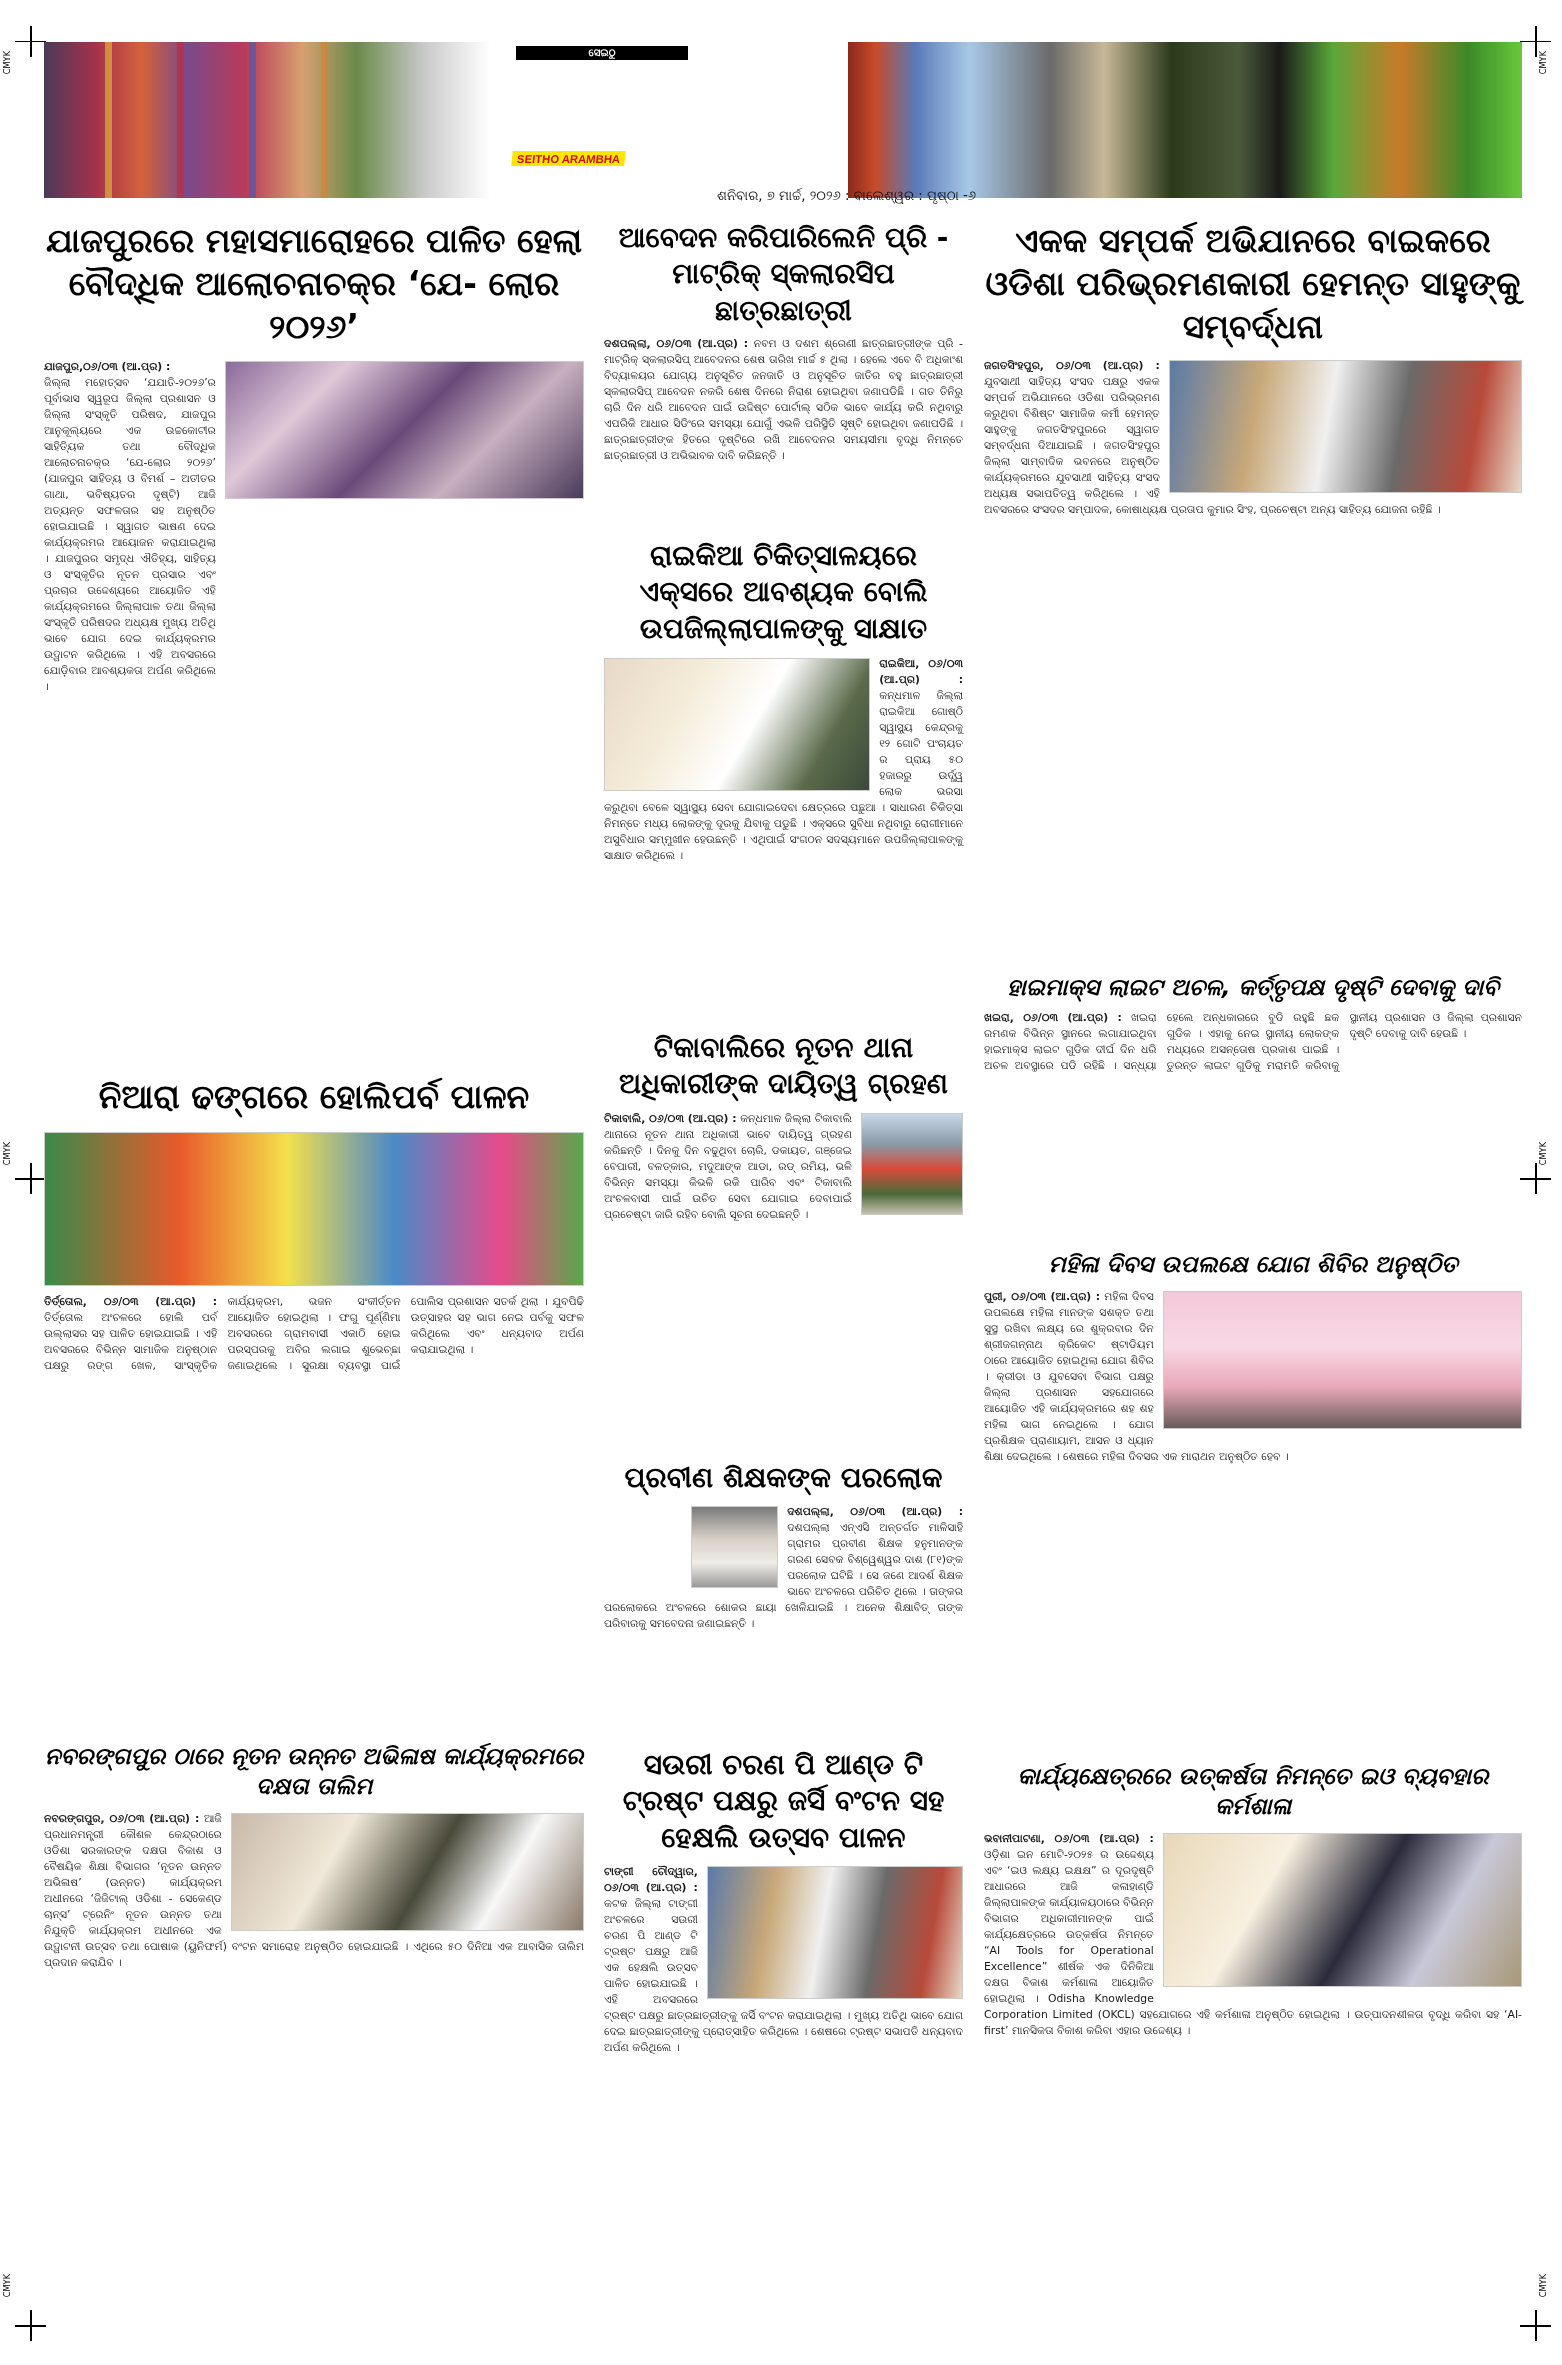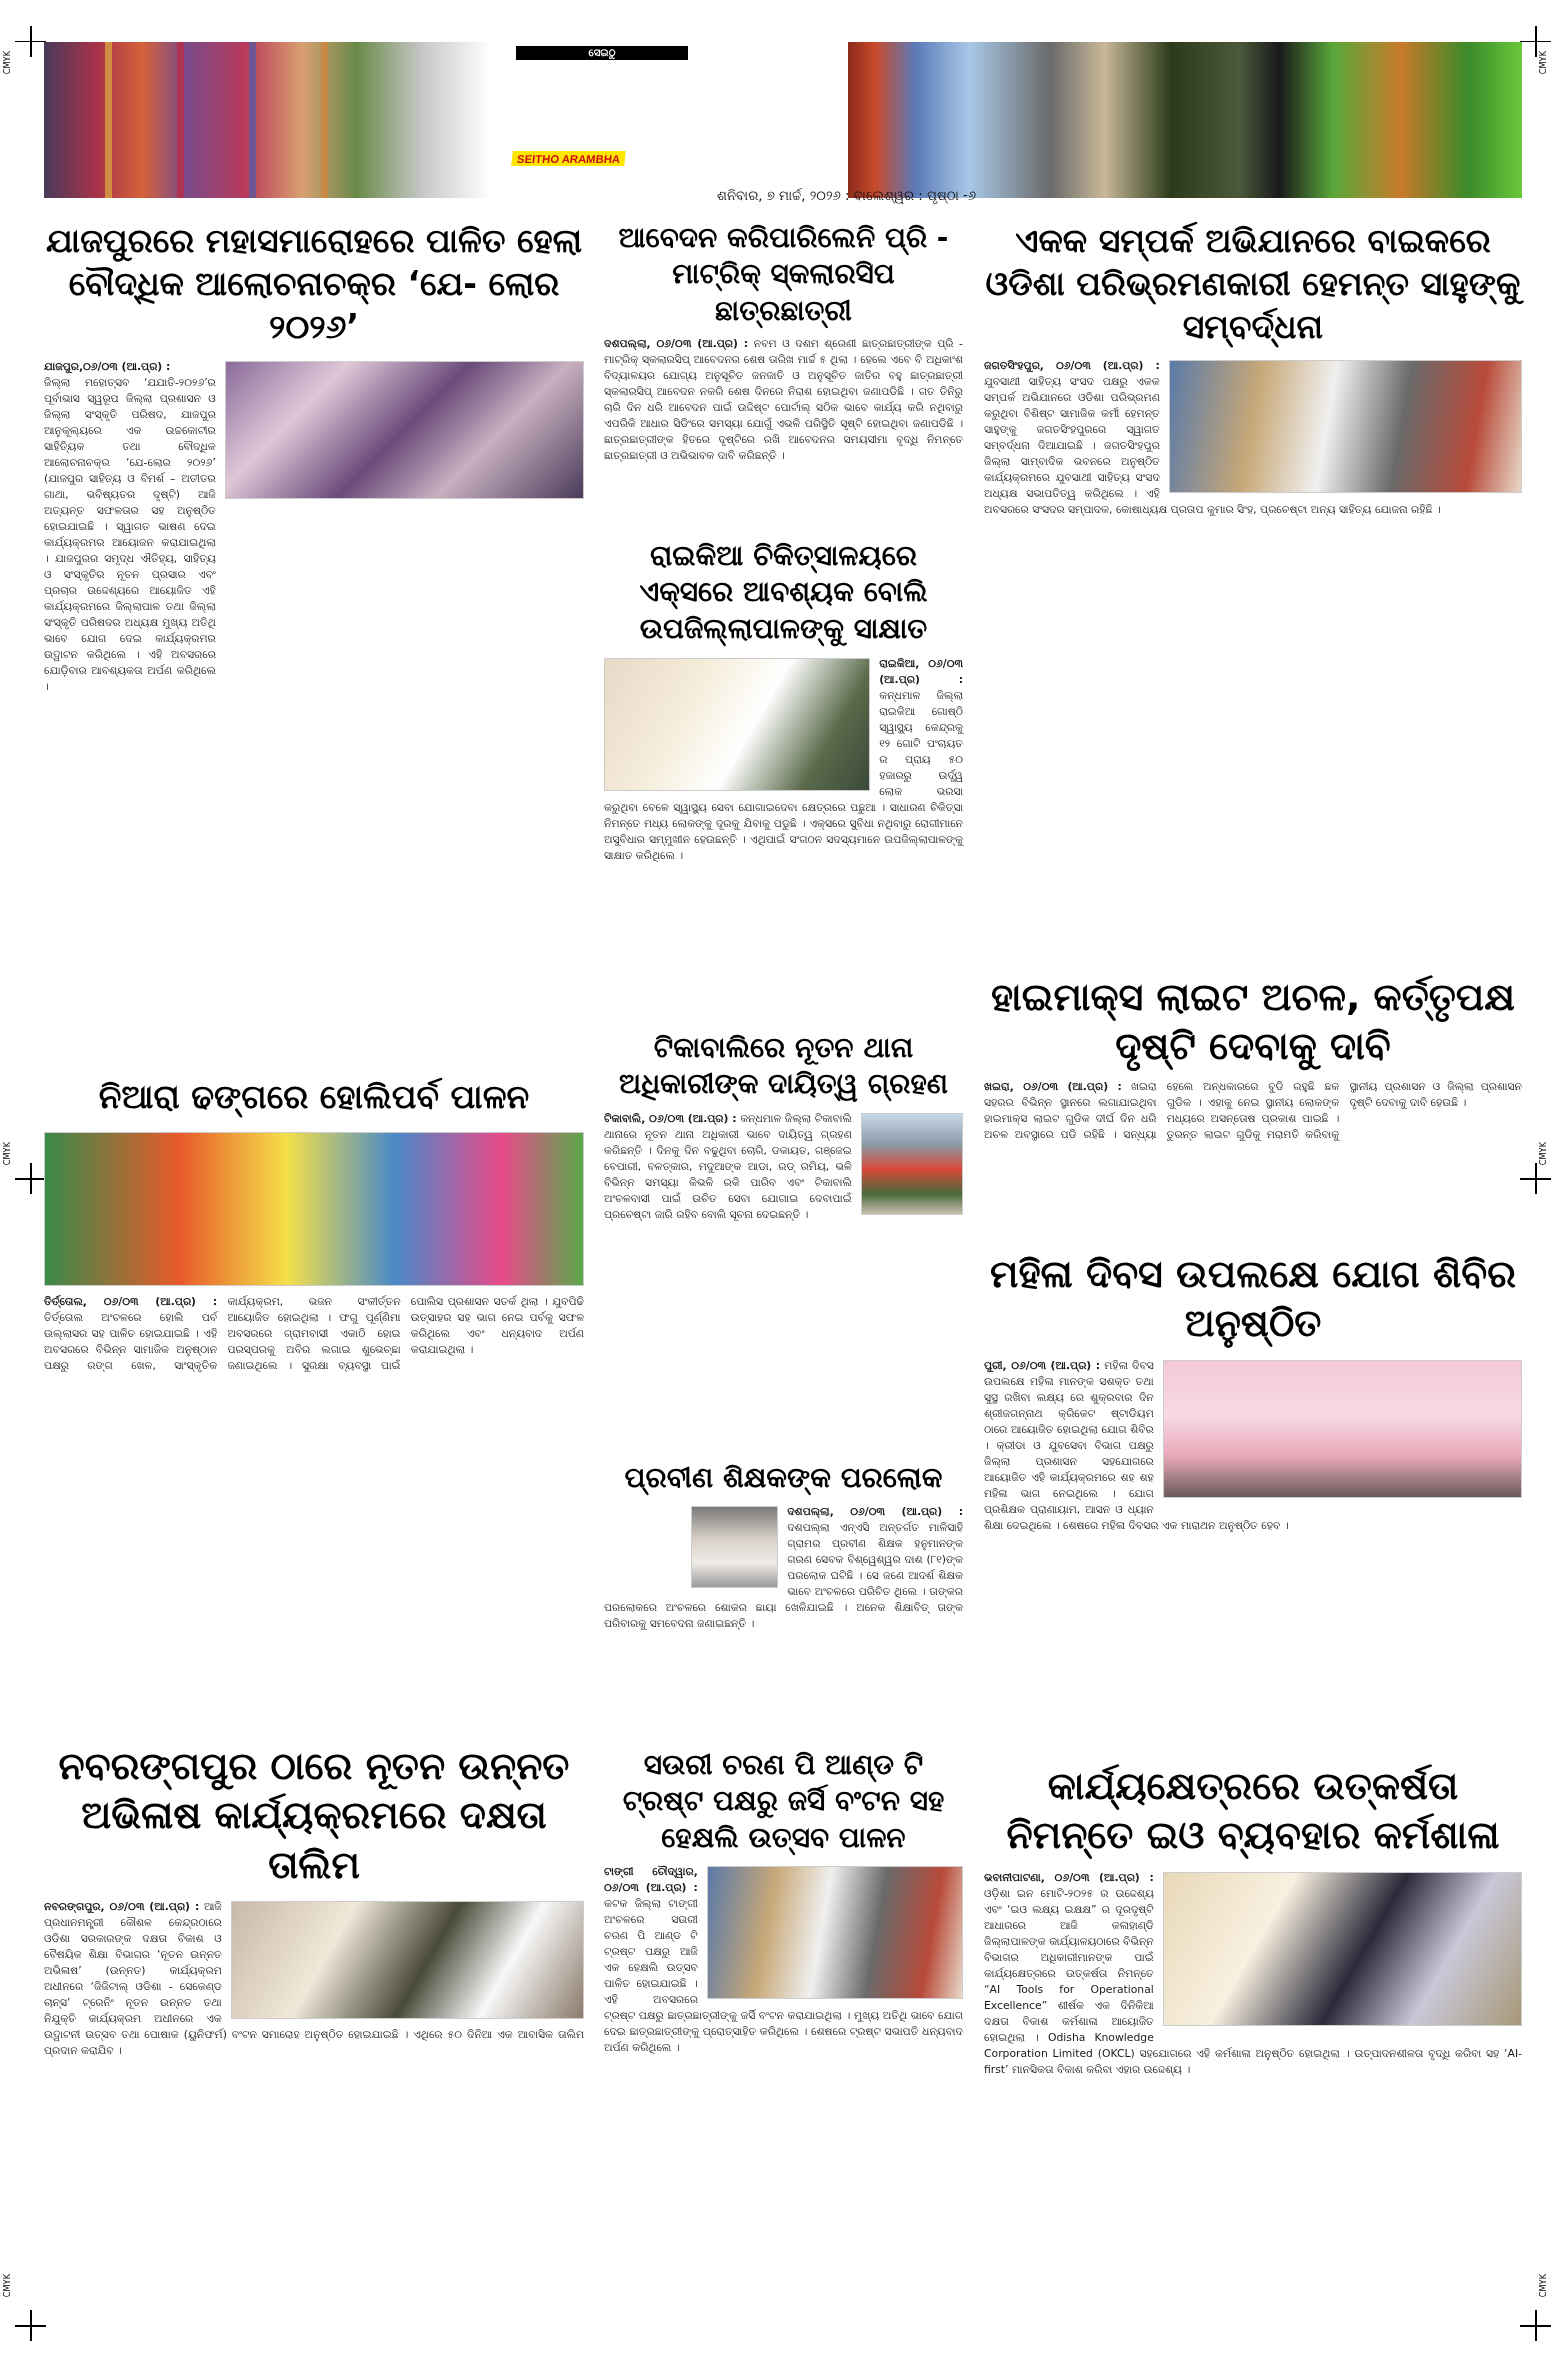--- a/index.html
+++ b/index.html
@@ -20,21 +20,21 @@
   .mh-photo-right { position: absolute; left: 804px; top: 0; width: 674px; height: 156px;
     background: linear-gradient(90deg, #8a2a1a 0%, #c84a2a 4%, #5a7ab8 10%, #a8c8e8 18%, #6a6a6a 30%, #c8b898 38%, #2a3a1a 48%, #4a5a3a 58%, #1a1a1a 64%, #5aa83a 72%, #c87a2a 82%, #3a8a2a 92%, #6ac83a 100%); }
   .logo-box { position: absolute; left: 466px; top: 0; width: 282px; height: 159px; background: #fff; }
   .logo-tag { position: absolute; left: 6.1px; top: 4.1px; width: 172px; height: 14.3px; background: #000; color: #fff; font-size: 10.2px; font-weight: bold; text-align: center; line-height: 14.3px; }
   .logo-main { position: absolute; left: 5.1px; top: 19.5px; font-size: 76px; font-weight: bold; line-height: 87px; letter-spacing: -2px; color: #000; font-family: "DejaVu Sans", sans-serif; }
   .logo-en { position: absolute; left: 2px; top: 109px; background: #ffe600; color: #d01010; font-size: 11.3px; font-weight: bold; padding: 1.5px 5.1px; font-family: "Liberation Sans", sans-serif; transform: skewX(-6deg); }
   .dateline { position: absolute; left: 469px; top: 134px; font-size: 13.3px; color: #111; white-space: nowrap; }
 
   .headline { font-weight: bold; text-align: center; color: #000000; line-height: 1.3; font-family: "DejaVu Sans", sans-serif; }
   .h-xl { font-size: 33px; }
-  .h-lg { font-size: 38px; }
+  .h-lg { font-size: 23px; font-style: italic; }
   .h-md { font-size: 28px; }
 
   .body { font-size: 10.8px; line-height: 16px; text-align: justify; color: #1a1a1a; }
   .cols2 { column-count: 2; column-gap: 11.3px; }
   .cols3 { column-count: 3; column-gap: 10.2px; }
 
   .photo { display: block; border: 0.5px solid #ccc; }
   .ph-a { background: linear-gradient(135deg, #8a6a9a 0%, #e0c8d8 25%, #6a4a7a 50%, #c8b0c0 70%, #4a3a5a 100%); }
   .ph-b { background: linear-gradient(120deg, #e8d8c8 0%, #f4ecd8 30%, #ffffff 55%, #5a6a4a 80%, #3a4a3a 100%); }
   .ph-c { background: linear-gradient(100deg, #5a7aa8 0%, #c8a878 25%, #f0f0f0 45%, #6a6a6a 65%, #b84a3a 85%, #e8d8c8 100%); }
@@ -149,21 +149,21 @@
   <h2 class="headline h-xl">ଏକକ ସମ୍ପର୍କ ଅଭିଯାନରେ ବାଇକରେ ଓଡିଶା ପରିଭ୍ରମଣକାରୀ ହେମନ୍ତ ସାହୁଙ୍କୁ ସମ୍ବର୍ଦ୍ଧନା</h2>
   <div class="body" style="margin-top:9.2px;">
     <div class="photo ph-c float-r" style="width:353px;height:133px;"></div>
     <p><span style="font-weight:bold;">ଜଗତସିଂହପୁର, ୦୬/୦୩ (ଆ.ପ୍ର) :</span> <span>ଯୁବସାଥୀ ସାହିତ୍ୟ ସଂସଦ ପକ୍ଷରୁ ଏକକ ସମ୍ପର୍କ ଅଭିଯାନରେ ଓଡିଶା ପରିଭ୍ରମଣ କରୁଥିବା ବିଶିଷ୍ଟ ସାମାଜିକ କର୍ମୀ ହେମନ୍ତ ସାହୁଙ୍କୁ ଜଗତସିଂହପୁରରେ ସ୍ୱାଗତ ସମ୍ବର୍ଦ୍ଧନା ଦିଆଯାଇଛି । ଜଗତସିଂହପୁର ଜିଲ୍ଲା ସାମ୍ବାଦିକ ଭବନରେ ଅନୁଷ୍ଠିତ କାର୍ଯ୍ୟକ୍ରମରେ ଯୁବସାଥୀ ସାହିତ୍ୟ ସଂସଦ ଅଧ୍ୟକ୍ଷ ସଭାପତିତ୍ୱ କରିଥିଲେ । ଏହି ଅବସରରେ ସଂସଦର ସମ୍ପାଦକ, କୋଷାଧ୍ୟକ୍ଷ ପ୍ରତାପ କୁମାର ସିଂହ, ପ୍ରଚେଷ୍ଟା ଅନ୍ୟ ସାହିତ୍ୟ ଯୋଜନା ରହିଛି ।</span></p>
   </div>
 </section>
 
 <section class="section" style="left:984px;top:973px;width:538px;">
   <h2 class="headline h-lg">ହାଇମାକ୍ସ ଲାଇଟ ଅଚଳ, କର୍ତ୍ତୃପକ୍ଷ ଦୃଷ୍ଟି ଦେବାକୁ ଦାବି</h2>
   <div class="body cols3" style="margin-top:7.2px;">
-    <p><span style="font-weight:bold;">ଖଇରା, ୦୬/୦୩ (ଆ.ପ୍ର) :</span> <span>ଖଇରା ସହରର ବିଭିନ୍ନ ସ୍ଥାନରେ ଲଗାଯାଇଥିବା ହାଇମାକ୍ସ ଲାଇଟ ଗୁଡିକ ଦୀର୍ଘ ଦିନ ଧରି ଅଚଳ ଅବସ୍ଥାରେ ପଡି ରହିଛି । ସନ୍ଧ୍ୟା ହେଲେ ଅନ୍ଧକାରରେ ବୁଡି ରହୁଛି ଛକ ଗୁଡିକ । ଏହାକୁ ନେଇ ସ୍ଥାନୀୟ ଲୋକଙ୍କ ମଧ୍ୟରେ ଅସନ୍ତୋଷ ପ୍ରକାଶ ପାଇଛି । ତୁରନ୍ତ ଲାଇଟ ଗୁଡିକୁ ମରାମତି କରିବାକୁ ସ୍ଥାନୀୟ ପ୍ରଶାସନ ଓ ଜିଲ୍ଲା ପ୍ରଶାସନ ଦୃଷ୍ଟି ଦେବାକୁ ଦାବି ହେଉଛି ।</span></p>
+    <p><span style="font-weight:bold;">ଖଇରା, ୦୬/୦୩ (ଆ.ପ୍ର) :</span> <span>ଖଇରା ରମଣକ ବିଭିନ୍ନ ସ୍ଥାନରେ ଲଗାଯାଇଥିବା ହାଇମାକ୍ସ ଲାଇଟ ଗୁଡିକ ଦୀର୍ଘ ଦିନ ଧରି ଅଚଳ ଅବସ୍ଥାରେ ପଡି ରହିଛି । ସନ୍ଧ୍ୟା ହେଲେ ଅନ୍ଧକାରରେ ବୁଡି ରହୁଛି ଛକ ଗୁଡିକ । ଏହାକୁ ନେଇ ସ୍ଥାନୀୟ ଲୋକଙ୍କ ମଧ୍ୟରେ ଅସନ୍ତୋଷ ପ୍ରକାଶ ପାଇଛି । ତୁରନ୍ତ ଲାଇଟ ଗୁଡିକୁ ମରାମତି କରିବାକୁ ସ୍ଥାନୀୟ ପ୍ରଶାସନ ଓ ଜିଲ୍ଲା ପ୍ରଶାସନ ଦୃଷ୍ଟି ଦେବାକୁ ଦାବି ହେଉଛି ।</span></p>
   </div>
 </section>
 
 <section class="section" style="left:984px;top:1250px;width:538px;">
   <h2 class="headline h-lg">ମହିଳା ଦିବସ ଉପଲକ୍ଷେ ଯୋଗ ଶିବିର ଅନୁଷ୍ଠିତ</h2>
   <div class="body" style="margin-top:9.2px;">
     <div class="photo ph-e float-r" style="width:359px;height:138px;"></div>
     <p><span style="font-weight:bold;">ପୁରୀ, ୦୬/୦୩ (ଆ.ପ୍ର) :</span> <span>ମହିଳା ଦିବସ ଉପଲକ୍ଷେ ମହିଳା ମାନଙ୍କ ସଶକ୍ତ ତଥା ସୁସ୍ଥ ରଖିବା ଲକ୍ଷ୍ୟ ରେ ଶୁକ୍ରବାର ଦିନ ଶ୍ରୀଜଗନ୍ନାଥ କ୍ରିକେଟ ଷ୍ଟାଡିୟମ ଠାରେ ଆୟୋଜିତ ହୋଇଥିଲା ଯୋଗ ଶିବିର । କ୍ରୀଡା ଓ ଯୁବସେବା ବିଭାଗ ପକ୍ଷରୁ ଜିଲ୍ଲା ପ୍ରଶାସନ ସହଯୋଗରେ ଆୟୋଜିତ ଏହି କାର୍ଯ୍ୟକ୍ରମରେ ଶହ ଶହ ମହିଳା ଭାଗ ନେଇଥିଲେ । ଯୋଗ ପ୍ରଶିକ୍ଷକ ପ୍ରାଣାୟାମ, ଆସନ ଓ ଧ୍ୟାନ ଶିକ୍ଷା ଦେଇଥିଲେ । ଶେଷରେ ମହିଳା ଦିବସର ଏକ ମାରାଥନ ଅନୁଷ୍ଠିତ ହେବ ।</span></p>
   </div>
 </section>

